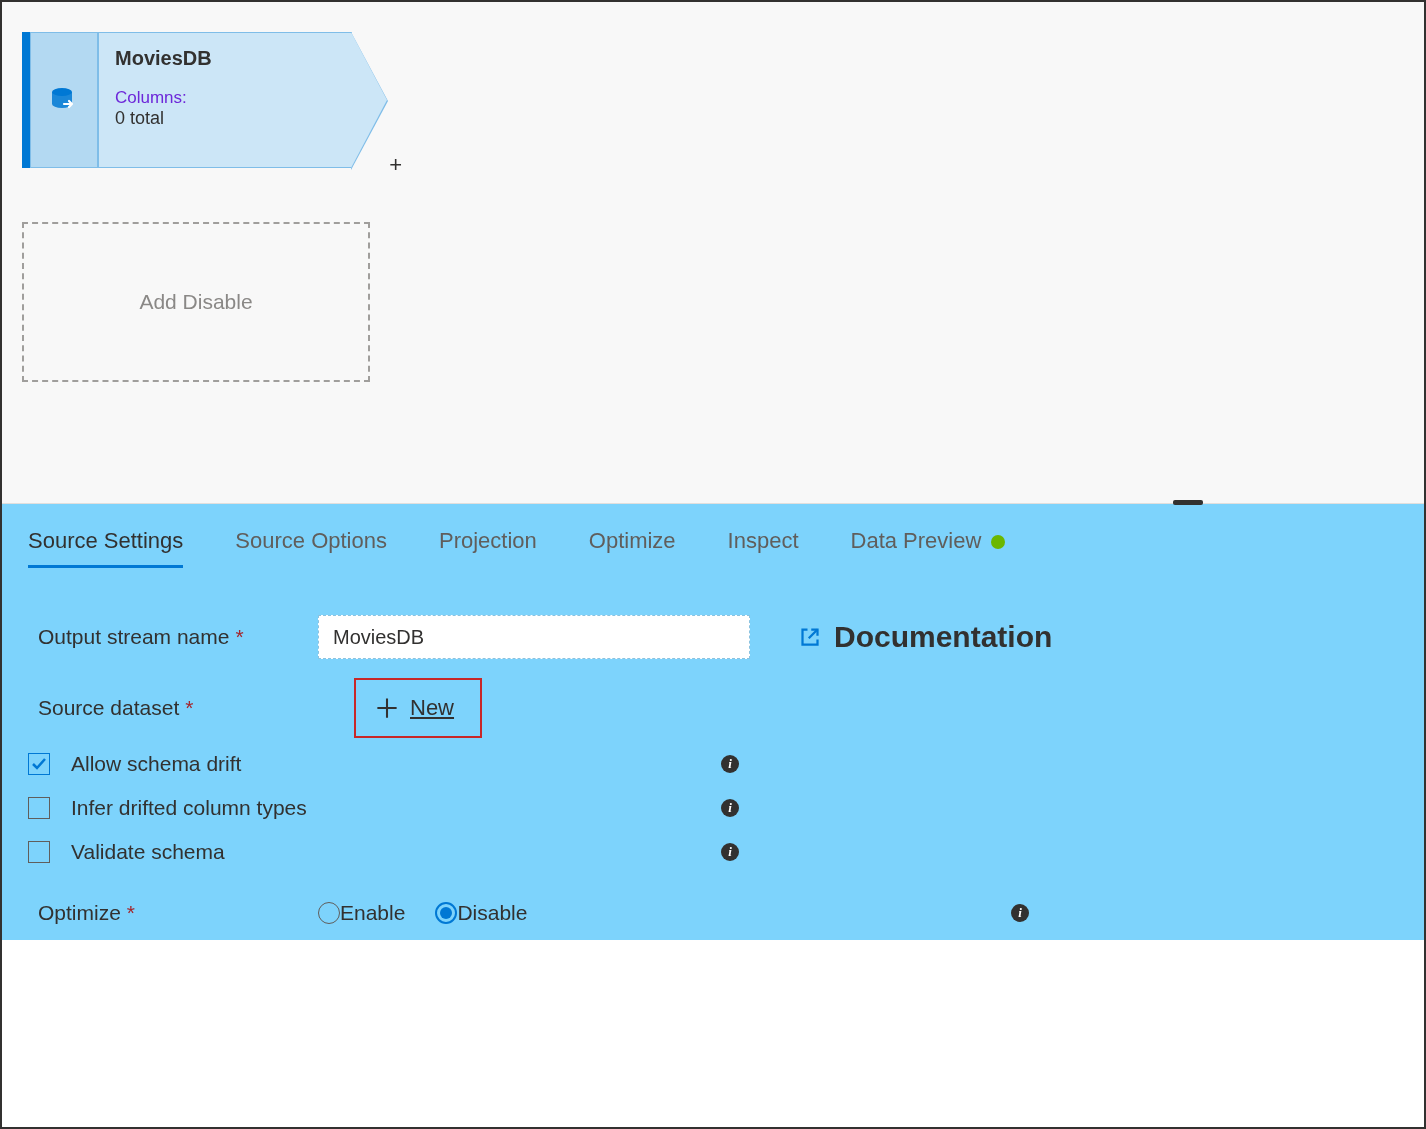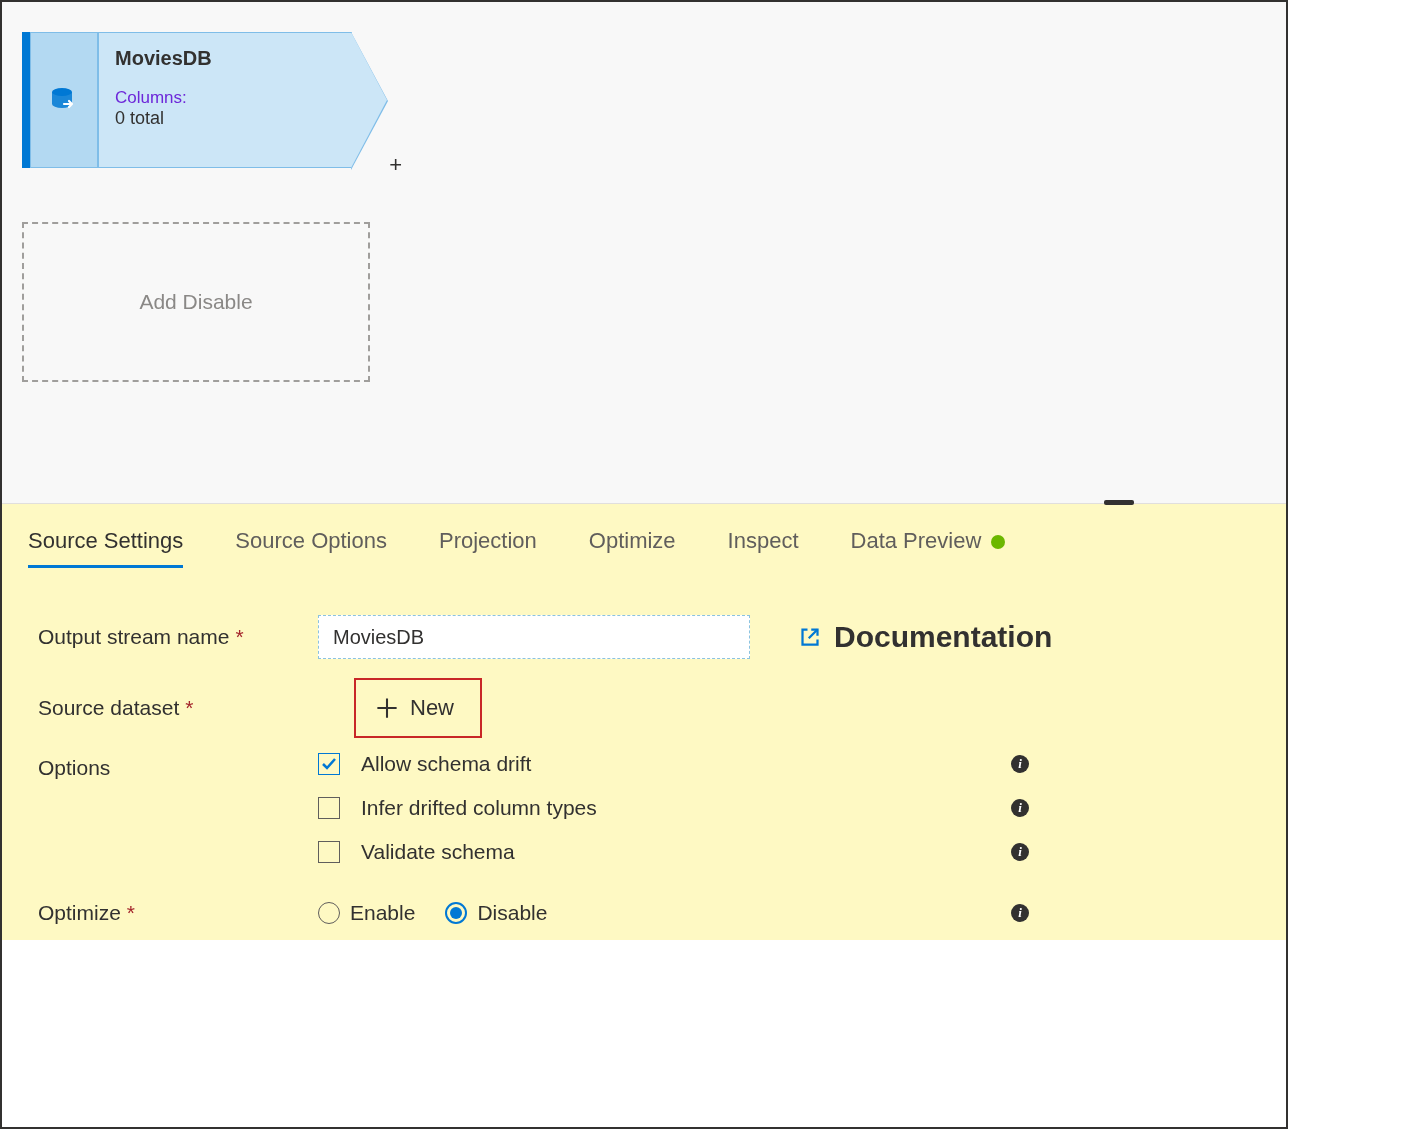--- a/index.html
+++ b/index.html
@@ -1,62 +1,62 @@
 <!DOCTYPE html>
 <html><head>
 <meta charset="utf-8">
 <style>
 * { box-sizing: border-box; margin: 0; padding: 0; }
 body { font-family: "Segoe UI", -apple-system, sans-serif; background: #fff; color: #323130; }
-.outer-frame { border: 2px solid #323130; width: 1288px; height: 1129px; position: relative; overflow: hidden; }
+.outer-frame { border: 2px solid #323130; width: 1426px; height: 1129px; position: relative; overflow: hidden; }
 .canvas-area { background: #f8f8f8; height: 502px; padding: 30px 20px; border-bottom: 1px solid #e1dfdd; position: relative; }
 .source-node { position: relative; display: flex; align-items: stretch; height: 136px; width: 330px; }
 .source-node .left-bar { width: 8px; background: #0078d4; }
 .source-node .icon-box { width: 68px; background: #b3d9f2; border: 1px solid #7fbde8; display: flex; align-items: center; justify-content: center; }
 .source-node .icon-box svg { width: 32px; height: 32px; }
 .source-node .content-box { flex: 1; background: #cce6f7; border: 1px solid #7fbde8; padding: 14px 16px; position: relative; }
 .source-node .content-box::after { content: ""; position: absolute; right: -36px; top: -1px; width: 0; height: 0; border-top: 68px solid transparent; border-bottom: 68px solid transparent; border-left: 36px solid #cce6f7; }
 .source-node .content-box::before { content: ""; position: absolute; right: -37px; top: -1px; width: 0; height: 0; border-top: 69px solid transparent; border-bottom: 69px solid transparent; border-left: 37px solid #7fbde8; z-index: -1; }
 .arrow-border { position: absolute; right: -37px; top: -1px; width: 0; height: 0; border-top: 69px solid transparent; border-bottom: 69px solid transparent; border-left: 37px solid #7fbde8; }
 .arrow-fill { position: absolute; right: -35px; top: 0px; width: 0; height: 0; border-top: 67px solid transparent; border-bottom: 67px solid transparent; border-left: 36px solid #cce6f7; }
 .source-node .title { font-weight: 600; font-size: 20px; margin-bottom: 18px; }
 .source-node .sub-label { color: #6d28d9; font-size: 17px; }
 .source-node .sub-value { font-weight: 400; font-size: 18px; }
 .plus-icon { position: absolute; bottom: -10px; right: -50px; font-size: 22px; font-weight: 300; color: #323130; }
 .add-source-box { margin-top: 54px; width: 348px; height: 160px; border: 2px dashed #a09e9c; display: flex; align-items: center; justify-content: center; color: #8a8886; font-size: 21px; cursor: pointer; }
 .drag-handle { position: absolute; left: 50%; transform: translateX(460px); top: 498px; width: 30px; height: 5px; background: #323130; border-radius: 2px; }
-.panel { background: #fef9c3; padding: 0 26px; }
+.panel { background: #7dd3fc; padding: 0 26px; }
 .tabs { display: flex; gap: 52px; align-items: center; height: 68px; border-bottom: 1px solid transparent; margin-bottom: 10px; padding-top: 6px;}
 .tab { font-size: 22px; color: #605e5c; cursor: pointer; padding: 14px 0; position: relative; white-space: nowrap; }
 .tab.active { color: #323130; }
 .tab.active::after { content: ""; position: absolute; left: 0; right: 0; bottom: 0; height: 3px; background: #0078d4; }
 .tab .status-dot { display: inline-block; width: 14px; height: 14px; border-radius: 50%; background: #6bb700; margin-left: 10px; vertical-align: middle; }
 .form-rows { padding-top: 28px; }
 .form-row { display: flex; align-items: center; min-height: 54px; margin-bottom: 14px; }
 .form-label { width: 290px; font-size: 21px; color: #323130; padding-left: 10px; }
 .req { color: #a4262c; margin-left: 6px; }
 .text-input { width: 432px; height: 44px; border: 1px dashed #8bc3e0; font-size: 20px; padding: 0 14px; color: #323130; font-family: inherit; outline: none;}
 .select-box { width: 432px; height: 48px; border: 2px solid #c82727; display: flex; align-items: center; justify-content: space-between; padding: 0 14px; font-size: 20px; color: #605e5c; cursor: pointer; }
 .select-box .caret { width: 0; height: 0; border-left: 7px solid transparent; border-right: 7px solid transparent; border-top: 8px solid #323130; }
-.new-btn { margin-left: 36px; height: 60px; padding: 0 26px 0 20px; border: 2px solid #c82727; display: flex; align-items: center; font-size: 22px; cursor: pointer; gap: 12px; }
+.new-btn { margin-left: 36px; height: 60px; padding: 0 26px 0 20px; border: 2px solid #c82727; display: flex; align-items: center; font-size: 22px; cursor: pointer; gap: 12px; text-decoration: underline; }
 .new-btn svg { width: 22px; height: 22px; }
 .doc-link { margin-left: 50px; display: flex; align-items: center; gap: 14px; font-size: 30px; font-weight: 600; cursor: pointer; }
 .doc-link svg { width: 20px; height: 20px; color: #0078d4; }
 .options-col { display: flex; flex-direction: column; gap: 20px; }
 .checkbox-row { display: flex; align-items: center; gap: 21px; font-size: 21px; }
 .checkbox { width: 22px; height: 22px; border: 1px solid #605e5c; display: inline-flex; align-items: center; justify-content: center; cursor: pointer; }
 .checkbox.checked { border-color: #0078d4; }
 .checkbox.checked svg { width: 16px; height: 16px; color: #0078d4; }
 .info-icon { width: 18px; height: 18px; border-radius: 50%; background: #323130; color: #fff; display: inline-flex; align-items: center; justify-content: center; font-size: 13px; font-weight: bold; font-style: italic; font-family: Georgia, serif; margin-left: 42px; }
 .info-icon-abs { position: absolute; left: 651px; }
 .radio-row { display: flex; align-items: center; gap: 30px; font-size: 21px; }
 .radio { width: 22px; height: 22px; border: 1px solid #605e5c; border-radius: 50%; display: inline-flex; align-items: center; justify-content: center; cursor: pointer; }
 .radio.selected { border: 2px solid #0078d4; }
 .radio.selected::after { content: ""; width: 12px; height: 12px; border-radius: 50%; background: #0078d4; }
-.radio-opt { display: flex; align-items: center; gap: 10px; }
+.radio-opt { display: flex; align-items: center; }
 .options-inner { position: relative; }
 </style>
 </head>
 <body>
 
 <div class="outer-frame">
 
   <div class="canvas-area">
     <div class="source-node">
       <div class="left-bar"></div>
@@ -117,23 +117,20 @@
         </div>
         <div class="new-btn">
           <svg viewBox="0 0 16 16" stroke="#323130" stroke-width="1.5">
               <path d="M8 1 V15 M1 8 H15"></path>
             </svg>
           <span>New</span>
         </div>
       </div>
 
       <div class="form-row" style="align-items:flex-start;">
-        <div class="form-label" style="padding-top:4px;">
-          <span>Options</span>
-        </div>
         <div class="options-col options-inner">
           <div class="checkbox-row">
             <span class="checkbox checked">
               <svg viewBox="0 0 16 16" fill="none" stroke="currentColor" stroke-width="2.5">
                   <path d="M2 8 L6 12 L14 3"></path>
                 </svg>
             </span>
             <span>Allow schema drift</span>
             <span class="info-icon info-icon-abs">i</span>
           </div>

